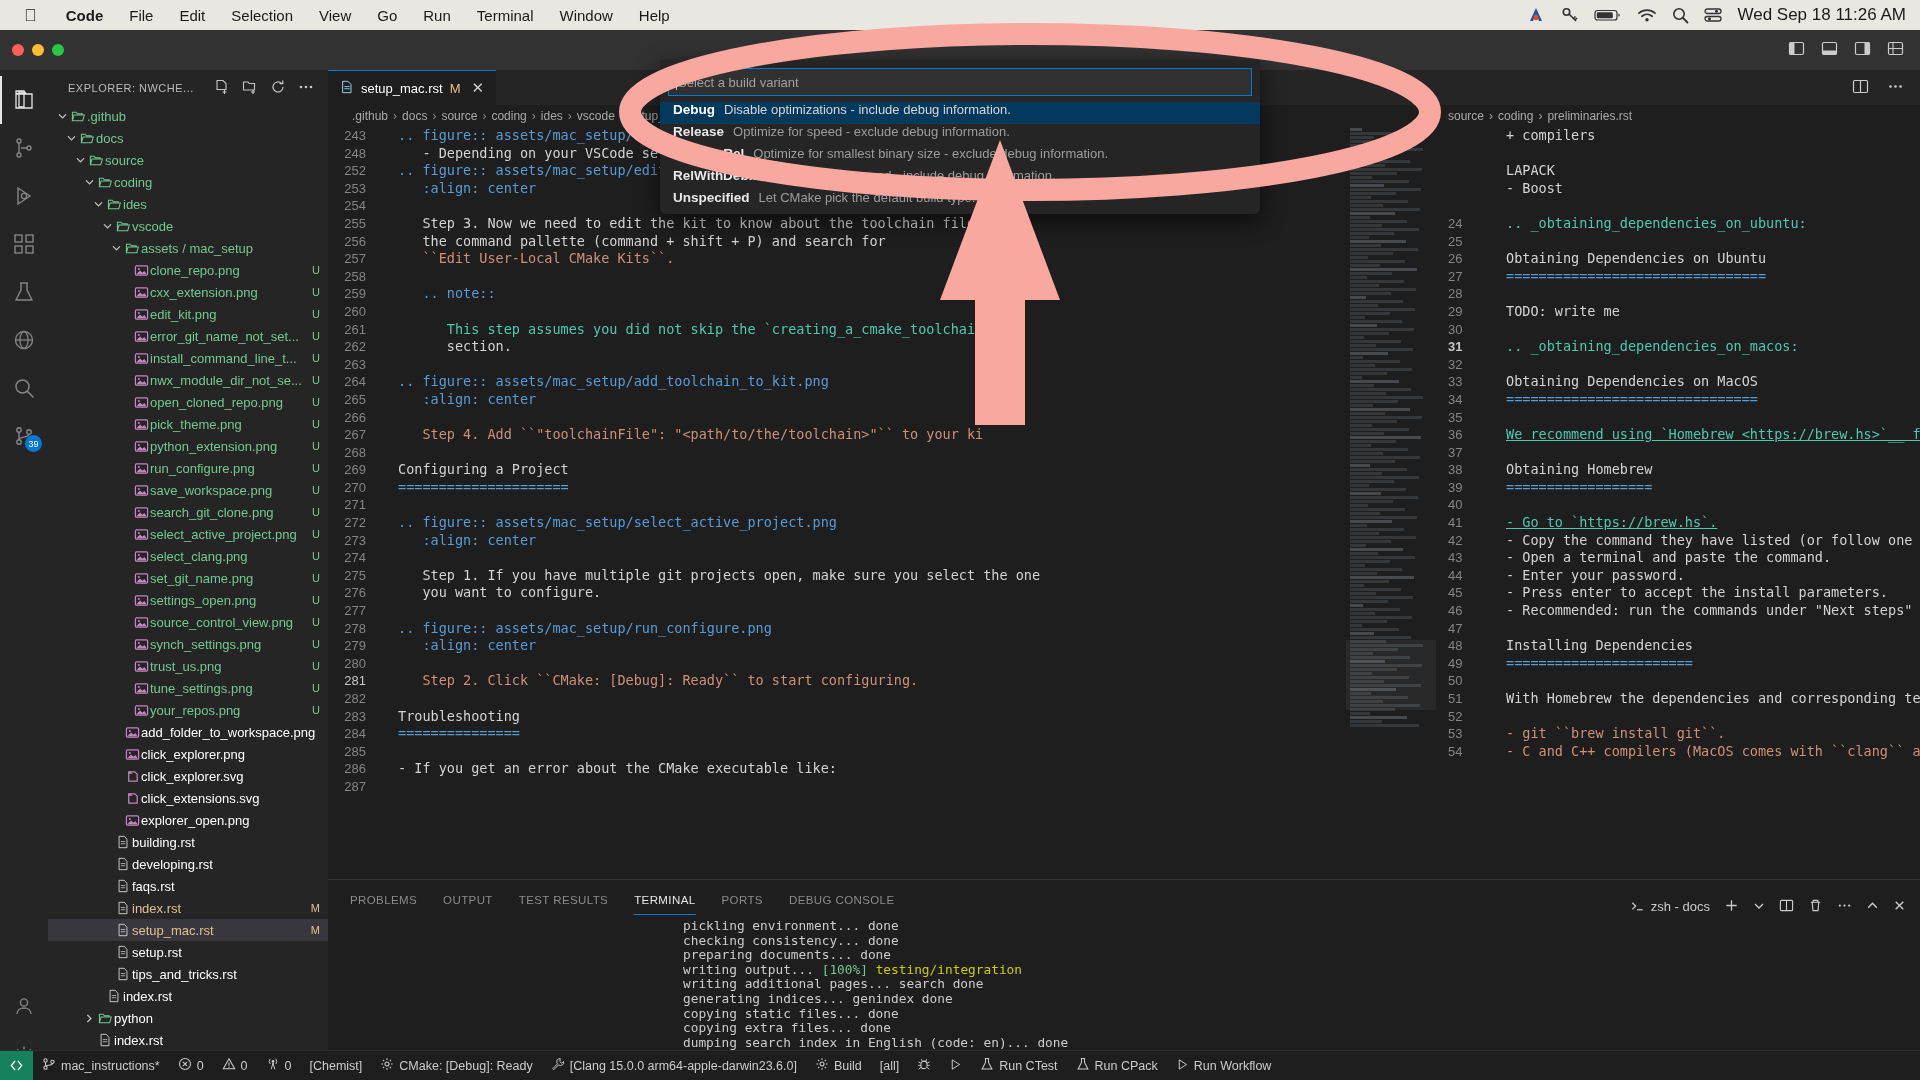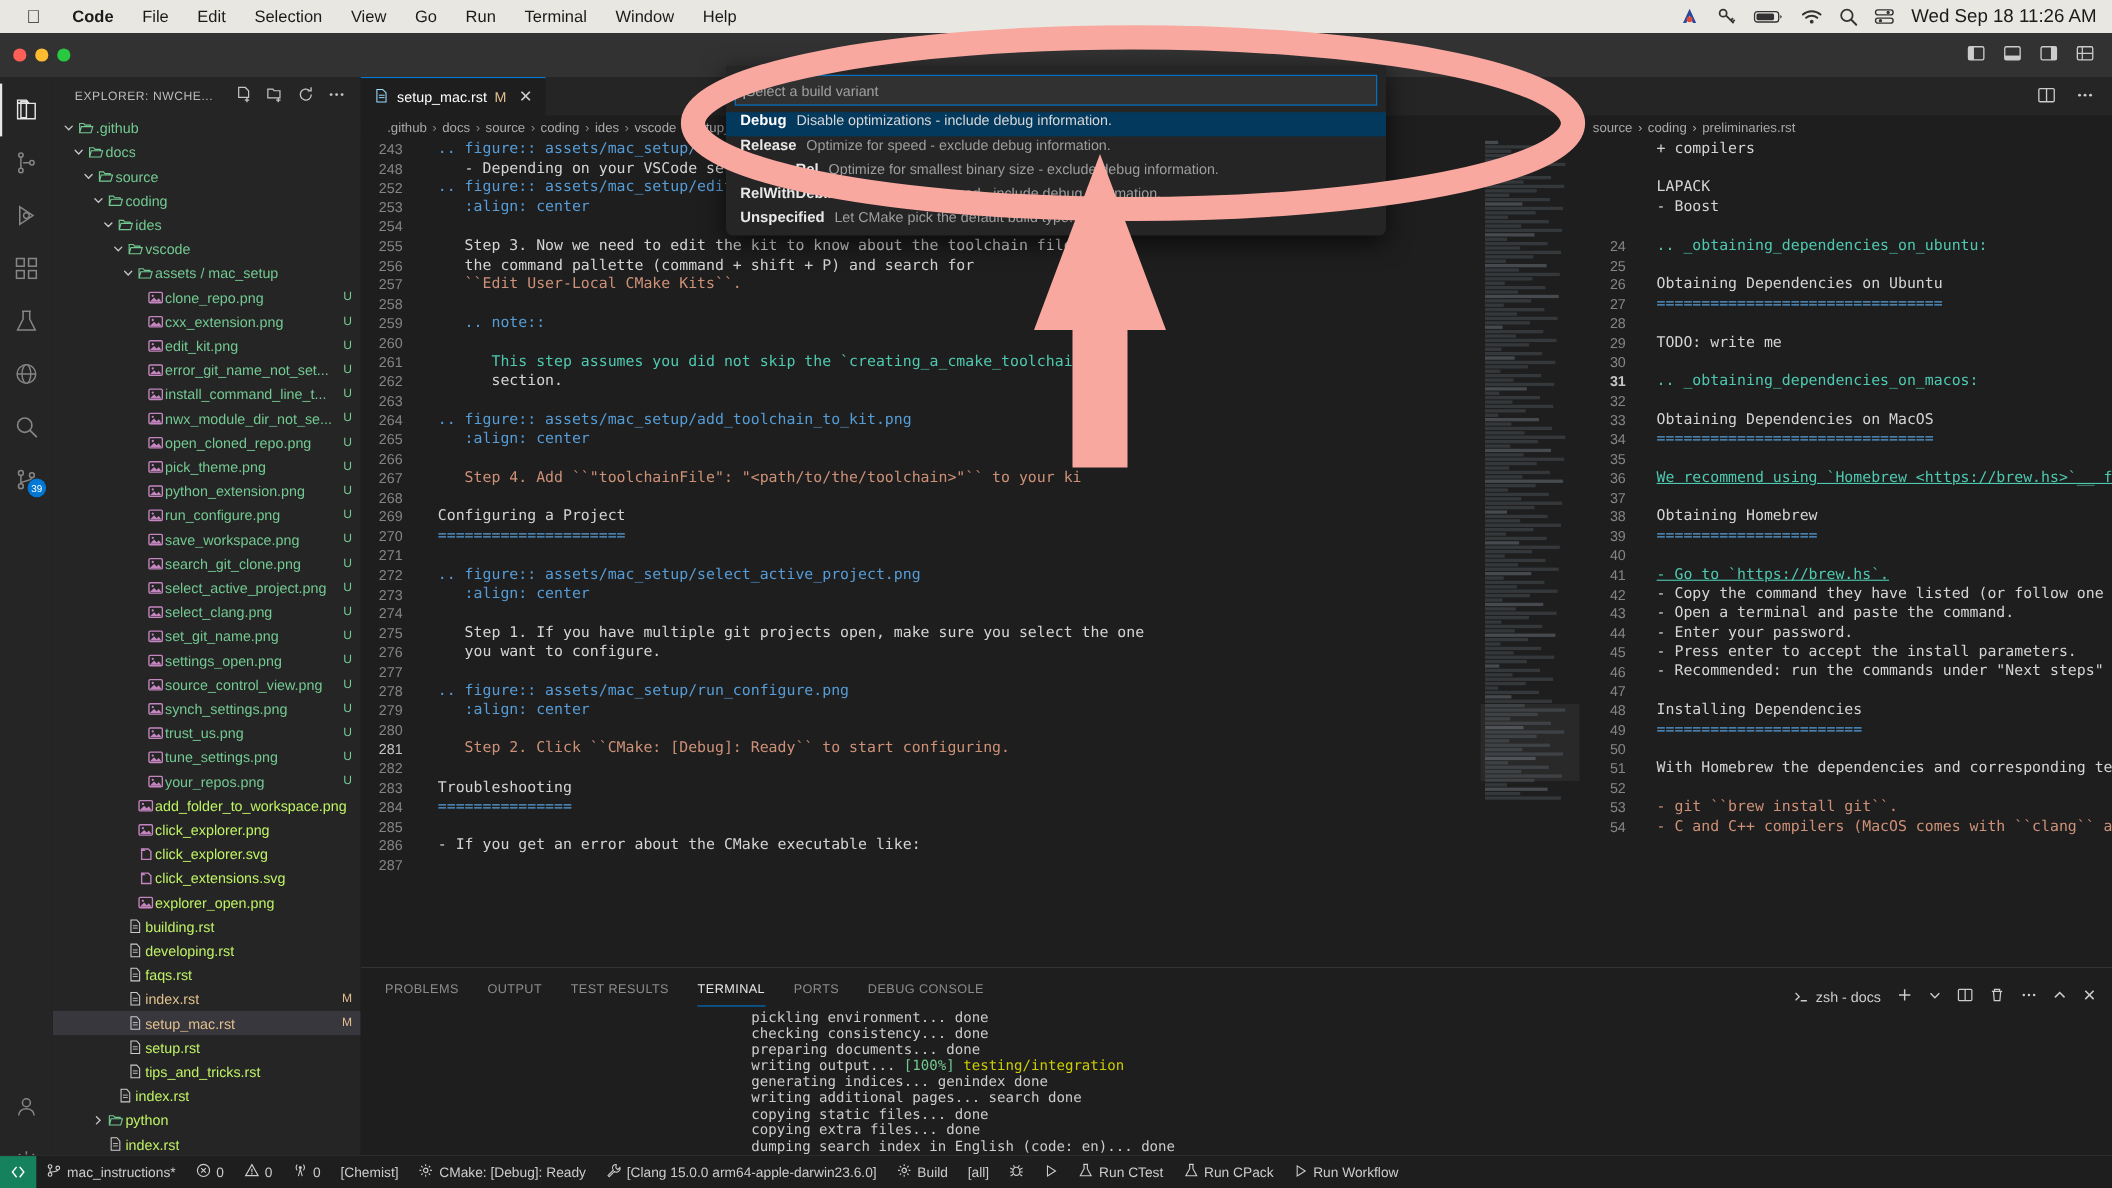--- a/index.html
+++ b/index.html
@@ -71,21 +71,21 @@
   .tree { font-size: 13px; }
   .row {
     height: 22px; display: flex; align-items: center; white-space: nowrap;
     padding-right: 8px; position: relative;
   }
   .row.sel { background: #37373d; }
   .row .chev { width: 13px; display:inline-flex; justify-content:center; color:#c5c5c5; flex: 0 0 13px; }
   .row .ico { width: 18px; display:inline-flex; justify-content:center; flex:0 0 18px; }
   .row .nm { overflow: hidden; text-overflow: ellipsis; }
   .row .st { margin-left: auto; font-size: 11px; padding-left: 6px; }
-  .g { color: #73c991; } .wht { color: #bef264; } .mod { color: #e2c08d; }
+  .g { color: #73c991; } .wht { color: #ffffff; } .mod { color: #e2c08d; }
 
   
   #editor { position: absolute; top: 40px; left: 328px; width: 1592px; height: 1010px; background: #1e1e1e; }
   #tabs { height: 35px; background: #252526; display:flex; align-items:stretch; position:relative; }
   .tab { display:flex; align-items:center; gap:7px; padding: 0 12px; background:#1e1e1e; color:#ffffff;
          font-size:13px; border-top:1px solid #0078d4; position:relative; }
   .tab .cl { color:#cccccc; font-size:15px; margin-left:4px; }
   #tabs .tbacts { margin-left:auto; display:flex; align-items:center; gap:18px; padding-right:16px; color:#cccccc; }
 
   #breadcrumb { height: 22px; display:flex; align-items:center; padding-left:24px; gap:5px; font-size:12px; color:#a9a9a9; }
@@ -103,21 +103,21 @@
   
   #minimap1 { position:absolute; top:57px; left:1018px; width:90px; height:752px; background:#1e1e1e; opacity:.85; }
   .mmline { height:3px; margin:1px 0 1px 4px; background:#3a3d41; }
   .mmline.b { background:#4e5156; }
   #mmslider { position:absolute; left:1018px; top:570px; width:90px; height:70px; background:#ffffff0d; }
 
   
   #pane2 { position:absolute; top:57px; left:1120px; width:472px; height:752px; background:#1e1e1e; }
   #bc2 { position:absolute; top:-22px; left:0; width:472px; height:22px; display:flex; align-items:center; gap:5px; font-size:12px; color:#a9a9a9; }
   .c2line { height:17.6px; display:flex; font-size:13.5px; line-height:17.6px; white-space:pre; }
-  .c2num { width:44px; text-align:right; padding-right:14px; color:#858585; flex:0 0 44px; font-size:13px; }
+  .c2num { width:44px; padding-right:14px; color:#858585; flex:0 0 44px; font-size:13px; }
   .c2num.cur { color:#c6c6c6; font-weight:bold; }
 
   
   #panel { position:absolute; top:809px; left:0; width:1592px; height:201px; background:#1e1e1e; border-top:1px solid #333; }
   #paneltabs { height:35px; display:flex; align-items:flex-end; padding-left:22px; gap:26px; font-size:11.5px;
                letter-spacing:.4px; text-transform:uppercase; color:#8c8c8c; }
   .ptab { position:relative; padding: 9px 0; }
   .ptab.active { color:#e7e7e7; }
   .ptab.active::after { content:''; position:absolute; left:0; bottom:0; width:100%; height:1px; background:#0078d4; }
   #paneltabs .pacts { margin-left:auto; display:flex; align-items:center; gap:14px; padding-right:14px; text-transform:none; letter-spacing:0; color:#cccccc; }
@@ -1257,22 +1257,22 @@
                 <path d="M2.5 2.5 L9.5 9.5 M9.5 2.5 L2.5 9.5" stroke="#cccccc" stroke-width="1.3"></path>
               </svg>
           </span>
         </div>
       </div>
       <div id="termout" class="mono">
           <div>pickling environment... done</div>
           <div>checking consistency... done</div>
           <div>preparing documents... done</div>
           <div>writing output... <span class="t-g">[100%]</span> <span class="t-y">testing/integration</span></div>
+          <div>writing additional pages... search done</div>
           <div>generating indices... genindex done</div>
-          <div>writing additional pages... search done</div>
           <div>copying static files... done</div>
           <div>copying extra files... done</div>
           <div>dumping search index in English (code: en)... done</div>
           <div>dumping object inventory... done</div>
           <div>build succeeded.</div>
         </div>
     </div>
   </div>
 
   <div id="quickpick">

